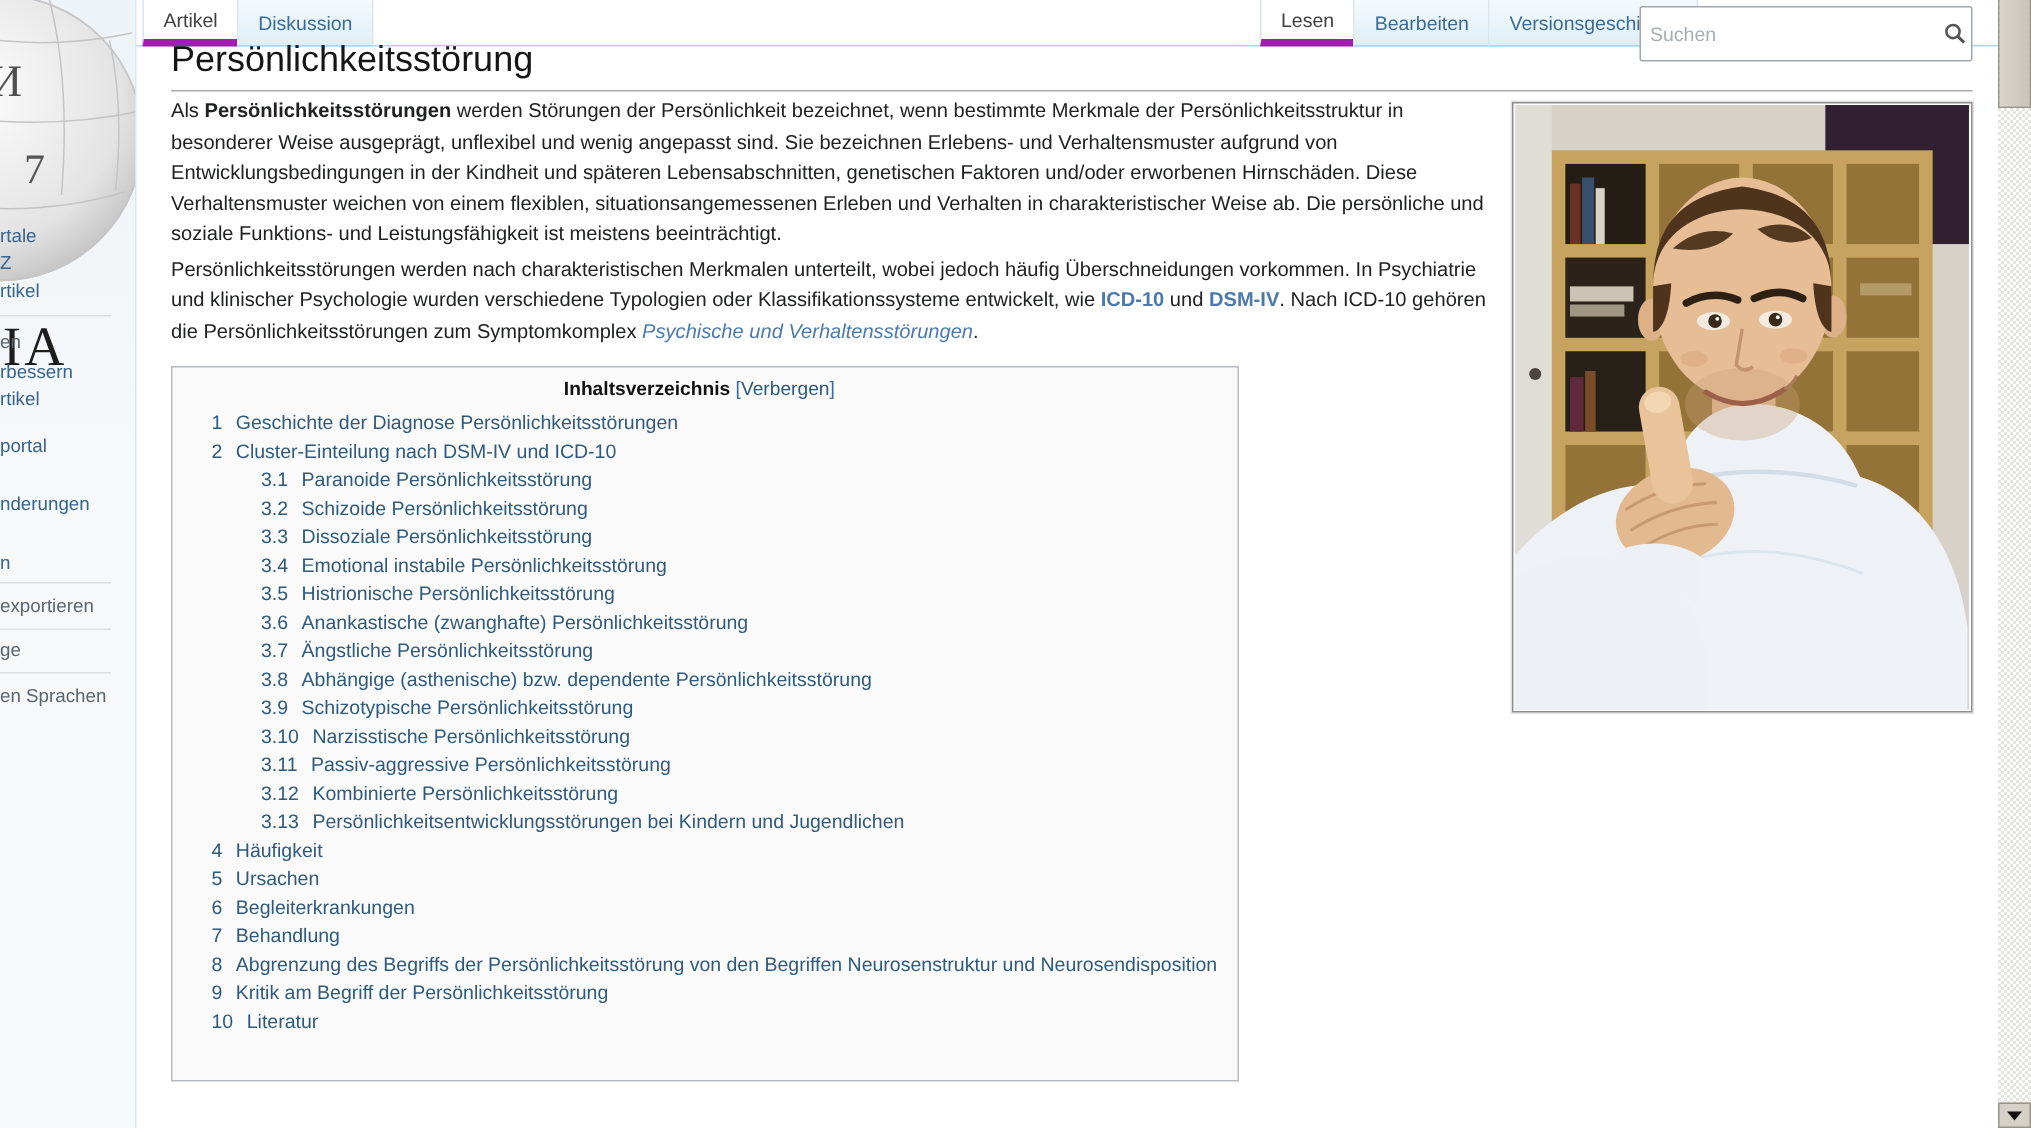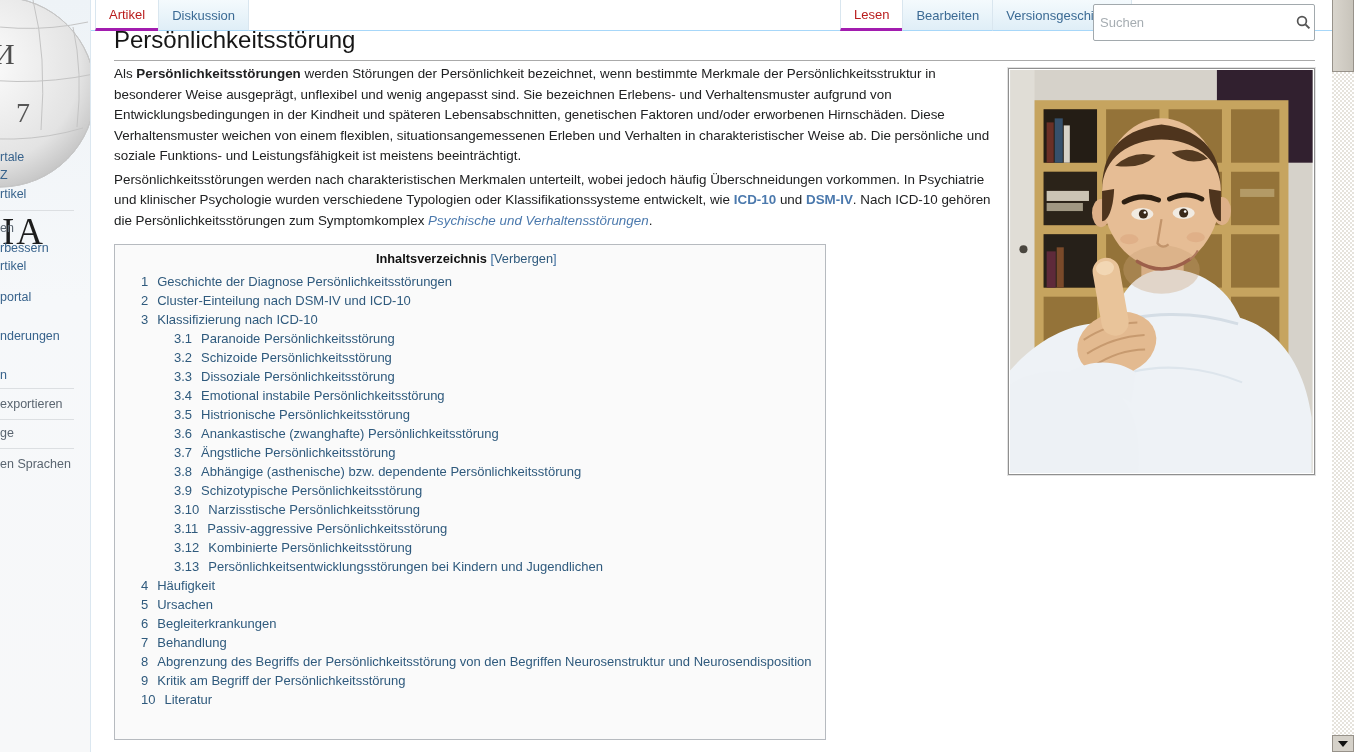--- a/index.html
+++ b/index.html
@@ -32,21 +32,21 @@
     background:#a7d7f9; }
 
   .tabgroup { position:absolute; top:0; height:31px; display:flex; }
   #tabs-left { left:4px; }
   #tabs-right { left:749px; }
   .tab { height:31px; padding:0 13px; display:flex; align-items:center;
     font-size:13px; border-left:1px solid #d9e6ef; cursor:pointer; }
   .tab:last-child { border-right:1px solid #d9e6ef; }
   .tab.inactive { background:linear-gradient(#f4fafd, #dfeef7);
     color:#3b6a94; border-bottom:1px solid #a7d7f9; }
-  .tab.active { background:#fff; color:#b91c1c; border-bottom:3px solid #a21caf; }
+  .tab.active { background:#fff; color:#404040; border-bottom:5px solid #a21caf; }
 
   #searchbox { position:absolute; left:1002px; top:4px; width:222px; height:37px;
     border:1px solid #a2a9ad; background:#fff; border-radius:2px;
     display:flex; align-items:center; }
   #searchbox input { flex:1; border:none; outline:none; font-size:13px;
     padding:0 6px; color:#333; background:transparent;
     font-family:"Liberation Sans", sans-serif; }
   #searchbox input::placeholder { color:#a6adb2; }
   #search-ico { width:22px; height:21px; display:flex; align-items:center;
     justify-content:center; cursor:pointer; }
@@ -251,21 +251,20 @@
       <p class="para"><span>Persönlichkeitsstörungen werden nach charakteristischen Merkmalen unterteilt, wobei jedoch häufig Überschneidungen vorkommen. In Psychiatrie und klinischer Psychologie wurden verschiedene Typologien oder Klassifikationssysteme entwickelt, wie </span><span class="seg-link">ICD-10</span><span> und </span><span class="seg-link">DSM-IV</span><span>. Nach ICD-10 gehören die Persönlichkeitsstörungen zum Symptomkomplex </span><span class="seg-link-italic">Psychische und Verhaltensstörungen</span><span>.</span></p>
 
       <div id="toc">
         <div id="toc-head">
           <span class="t">Inhaltsverzeichnis</span>
           <span class="toggle">[<a>Verbergen</a>]</span>
         </div>
         <ul id="toc-list">
             <li class="lvl1"><span class="num">1</span><a>Geschichte der Diagnose Persönlichkeitsstörungen</a></li>
             <li class="lvl1"><span class="num">2</span><a>Cluster-Einteilung nach DSM-IV und ICD-10</a></li>
-            <li class="lvl1"><span class="num">3</span><a>Klassifizierung nach ICD-10</a></li>
             <li class="lvl2"><span class="num">3.1</span><a>Paranoide Persönlichkeitsstörung</a></li>
             <li class="lvl2"><span class="num">3.2</span><a>Schizoide Persönlichkeitsstörung</a></li>
             <li class="lvl2"><span class="num">3.3</span><a>Dissoziale Persönlichkeitsstörung</a></li>
             <li class="lvl2"><span class="num">3.4</span><a>Emotional instabile Persönlichkeitsstörung</a></li>
             <li class="lvl2"><span class="num">3.5</span><a>Histrionische Persönlichkeitsstörung</a></li>
             <li class="lvl2"><span class="num">3.6</span><a>Anankastische (zwanghafte) Persönlichkeitsstörung</a></li>
             <li class="lvl2"><span class="num">3.7</span><a>Ängstliche Persönlichkeitsstörung</a></li>
             <li class="lvl2"><span class="num">3.8</span><a>Abhängige (asthenische) bzw. dependente Persönlichkeitsstörung</a></li>
             <li class="lvl2"><span class="num">3.9</span><a>Schizotypische Persönlichkeitsstörung</a></li>
             <li class="lvl2"><span class="num">3.10</span><a>Narzisstische Persönlichkeitsstörung</a></li>

